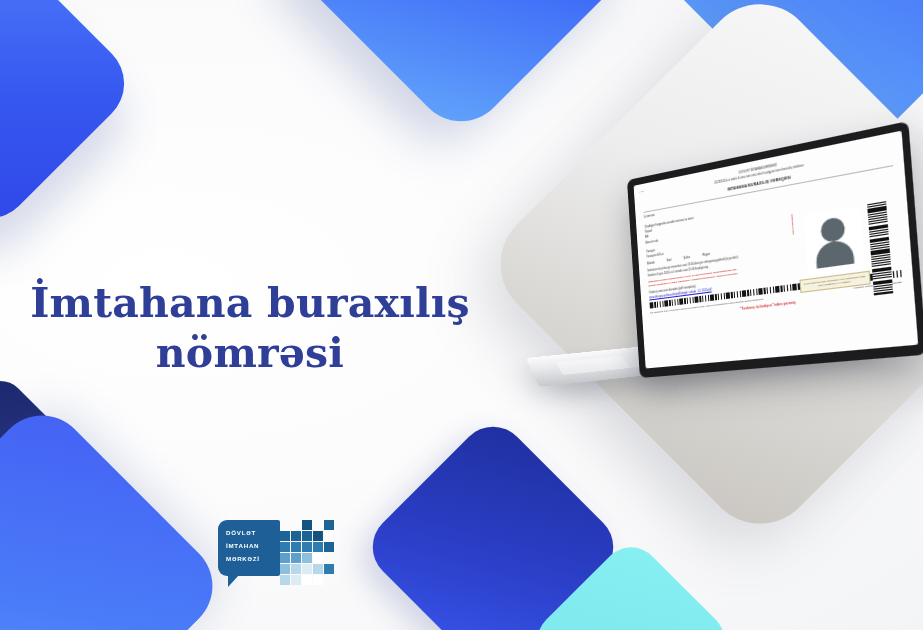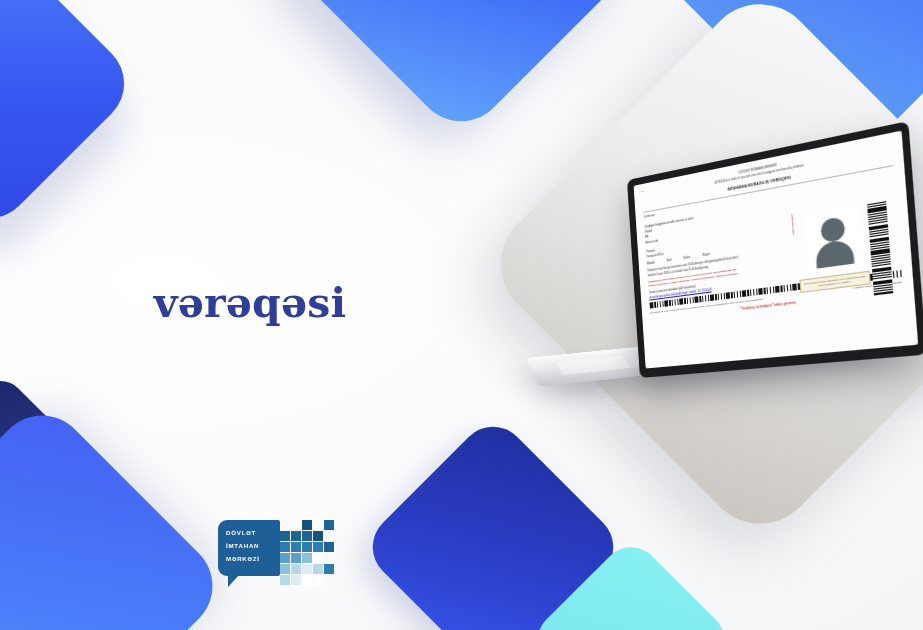--- a/index.html
+++ b/index.html
@@ -177,21 +177,22 @@
   <div class="sq sq-topmid"></div>
   <div class="sq sq-topright"></div>
   <div class="sq sq-rightcyan"></div>
   <div class="sq sq-grey"></div>
   <div class="sq sq-midleft-small"></div>
   <div class="sq sq-bottomleft"></div>
   <div class="sq sq-bottommid"></div>
   <div class="sq sq-bottomcyan"></div>
 
   <div class="headline">
-    <span class="l2">vərəqəsi</span>
+    <span>İmtahana buraxılış</span>
+    <span class="l2">nömrəsi</span>
   </div>
 
   <div class="logo">
     <div class="logo-bubble"></div>
     <div class="logo-txt">
       <div>DÖVLƏT</div>
       <div>İMTAHAN</div>
       <div>MƏRKƏZİ</div>
     </div>
     <div class="logo-grid">

